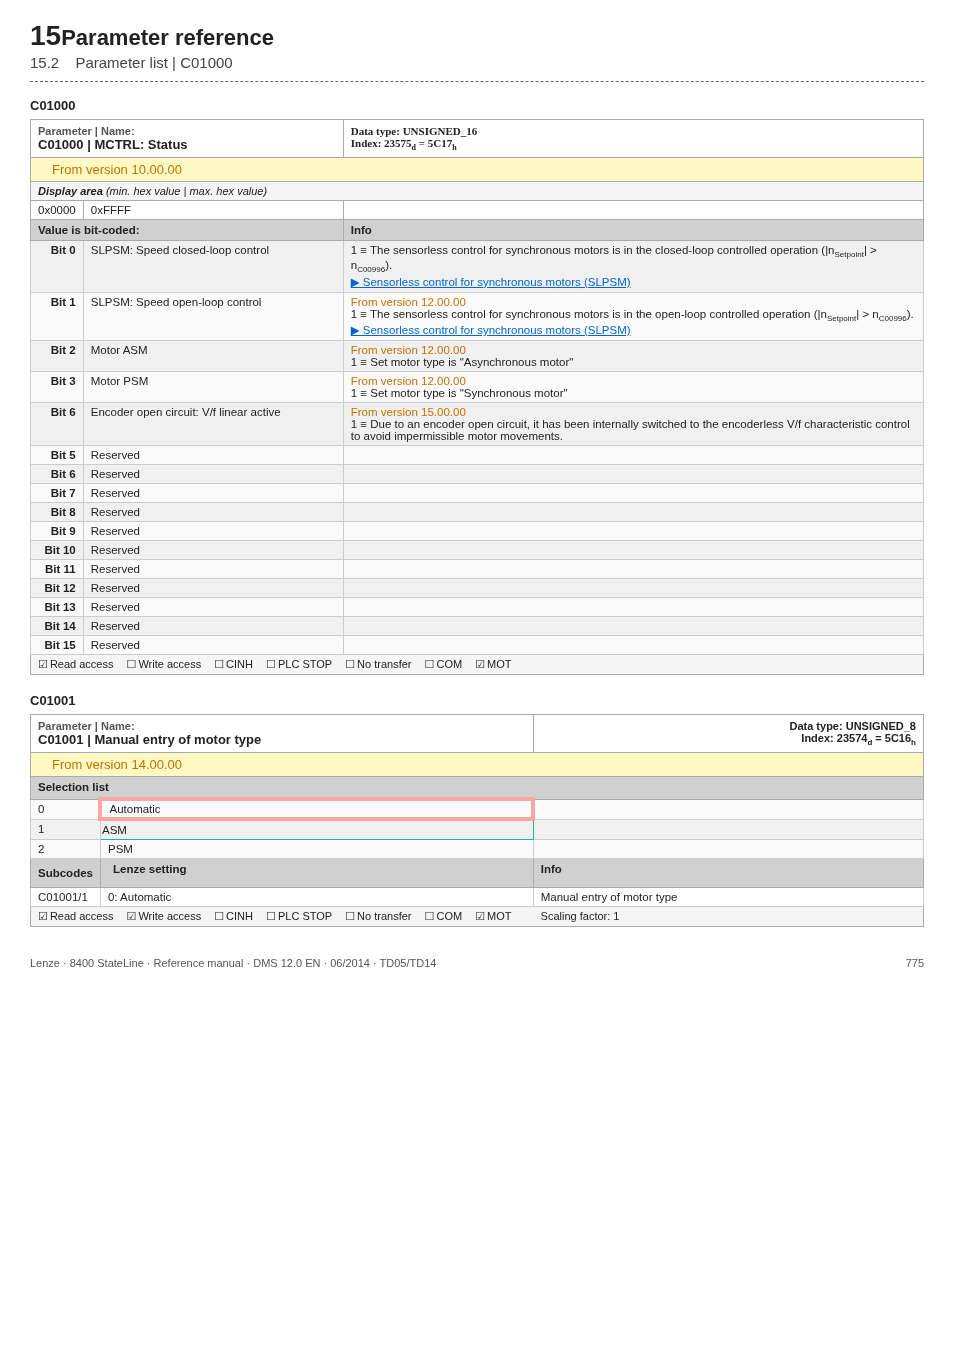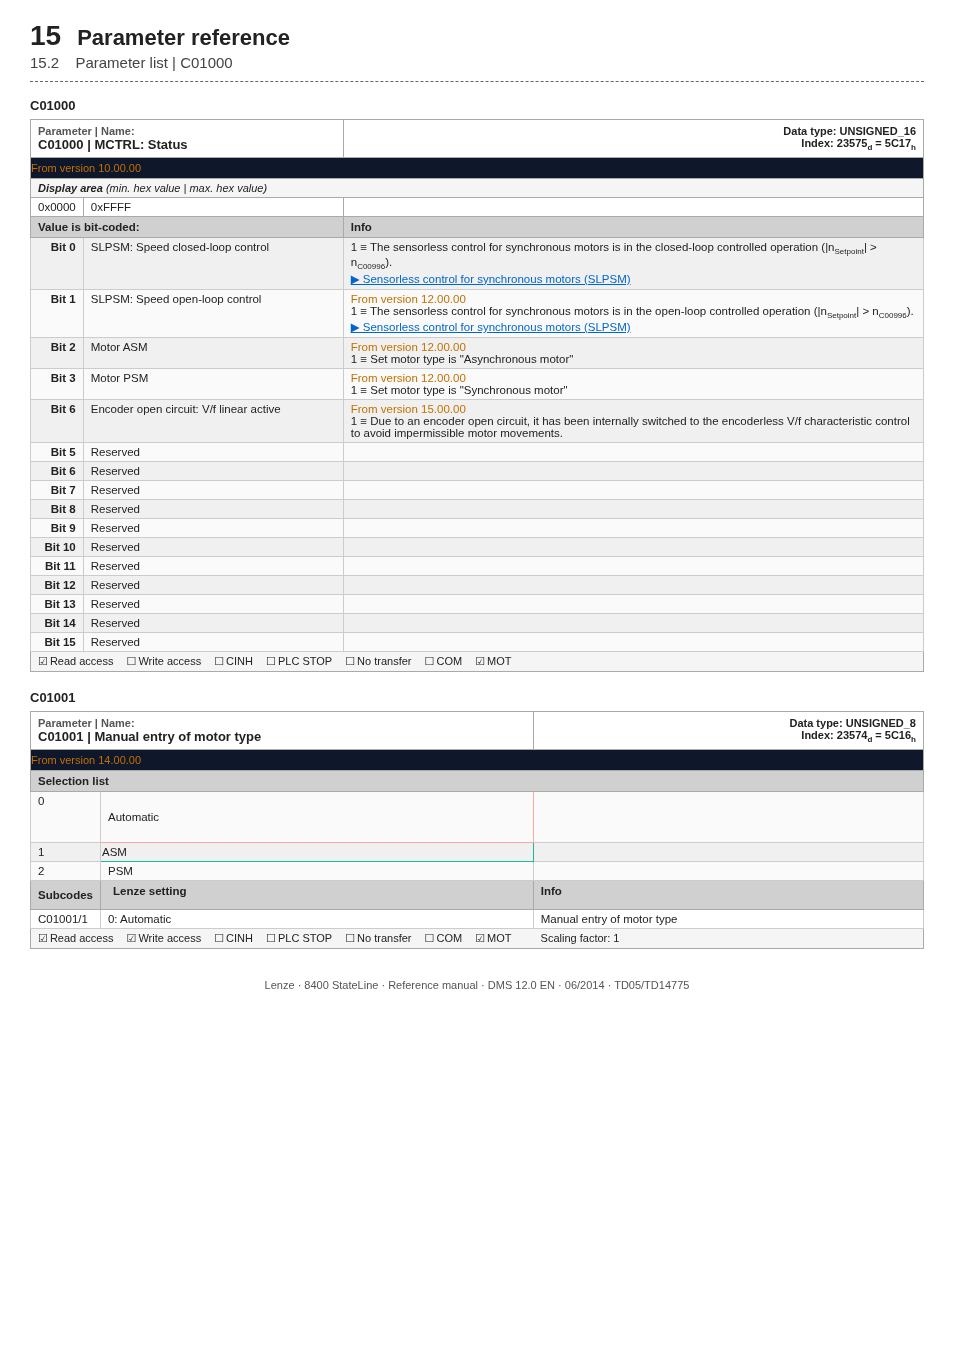--- a/index.html
+++ b/index.html
@@ -32,24 +32,24 @@
       border: 1px solid #aaa;
       padding: 4px 7px;
       vertical-align: top;
     }
     .param-header-row td {
       background: #fff;
       font-weight: bold;
       padding: 5px 7px;
     }
     .from-version-row td {
-      background: #0f172a;
+      background: #fef9c3;
       color: #c47000;
-      font-size: 11px;
-      padding: 4px 0;
+      font-size: 13px;
+      padding: 4px 21px;
     }
     .display-area-row td {
       background: #f5f5f5;
       font-size: 11px;
       padding: 3px 7px;
       font-style: italic;
     }
     .display-area-label { font-weight: bold; }
     .value-header-row td {
       background: #d0d0d0;
@@ -75,30 +75,30 @@
     .sel-row:nth-child(odd) td { background: #fafafa; }
     .sel-row:nth-child(even) td { background: #f0f0f0; }
     .subcodes-header td { background: #d0d0d0; font-weight: bold; padding: 4px 7px; }
     .subcode-row td { border: 1px solid #ccc; padding: 3px 7px; }
 
     .page-footer {
       margin-top: 30px;
       font-size: 11px;
       color: #555;
       display: flex;
-      justify-content: center;
+      justify-content: space-between;
       align-items: flex-end;
     }
     sub { font-size: 8px; vertical-align: sub; }
   </style>
 </head>
 <body>
 
 <div class="page-header">
-  <div style="display:flex; align-items:baseline; gap:16px;">
+  <div style="display:flex; align-items:baseline; ">
     <span style="font-size:28px; font-weight:bold;">15</span>
     <span style="font-size:22px; font-weight:bold;">Parameter reference</span>
   </div>
   <div style="font-size:15px; color:#444; margin-top:2px;">
     <span>15.2</span>
     <span style="margin-left:12px;">Parameter list | C01000</span>
   </div>
 </div>
 
 <hr class="divider">
@@ -110,21 +110,21 @@
   <tbody>
       <tr class="param-header-row">
     <td colspan="2" style="border-right:1px solid #aaa;">
       <div style="font-size:11px; color:#555;">Parameter | Name:</div>
       <div style="font-weight:bold; font-size:13px;">
         <span>C01000</span>
         <span> | </span>
         <span>MCTRL: Status</span>
       </div>
     </td>
-    <td style="text-align:right; vertical-align:top; font-size:11px;">
+    <td style="vertical-align:top; font-size:11px;font-family:Liberation Serif, serif;">
       <div>Data type: UNSIGNED_16</div>
       <div>
         <span>Index: 23575</span><sub>d</sub>
         <span>= 5C17</span><sub>h</sub>
       </div>
     </td>
   </tr>
 
   <tr class="from-version-row">
     <td colspan="3">From version 10.00.00</td>
@@ -294,21 +294,21 @@
   <tr class="from-version-row">
     <td colspan="3">From version 14.00.00</td>
   </tr>
 
   <tr>
     <td colspan="3" style="background:#d0d0d0; font-weight:bold; padding:4px 7px; border:1px solid #aaa;">Selection list</td>
   </tr>
 
   <tr class="sel-row">
     <td style="width:55px; border:1px solid #ccc; padding:3px 7px; background:#fafafa;">0</td>
-    <td style="border:1px solid #fca5a5; padding:19px 7px; background:#fafafa;">Automatic</td>
+    <td style="border:4px solid #fca5a5; padding:2px 7px; background:#fafafa;">Automatic</td>
     <td style="border:1px solid #ccc; padding:3px 7px; background:#fafafa;"></td>
   </tr>
   <tr class="sel-row">
     <td style="border:1px solid #ccc; padding:3px 7px; background:#f0f0f0;">1</td>
     <td style="border:1px solid #14b8a6; padding:3px 1px; background:#f0f0f0;">ASM</td>
     <td style="border:1px solid #ccc; padding:3px 7px; background:#f0f0f0;"></td>
   </tr>
   <tr class="sel-row">
     <td style="border:1px solid #ccc; padding:3px 7px; background:#fafafa;">2</td>
     <td style="border:1px solid #ccc; padding:3px 7px; background:#fafafa;">PSM</td>

